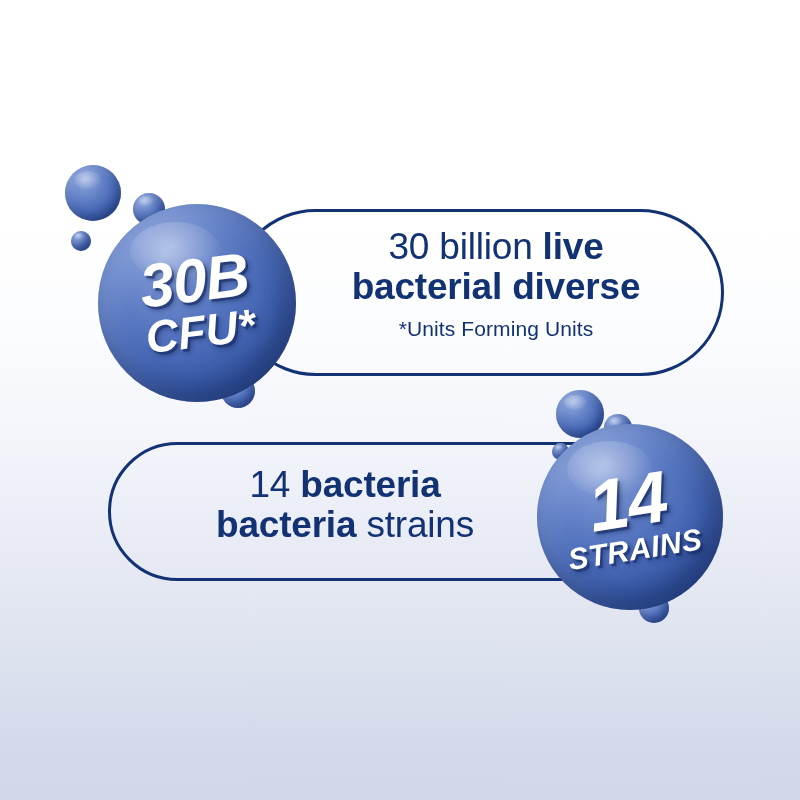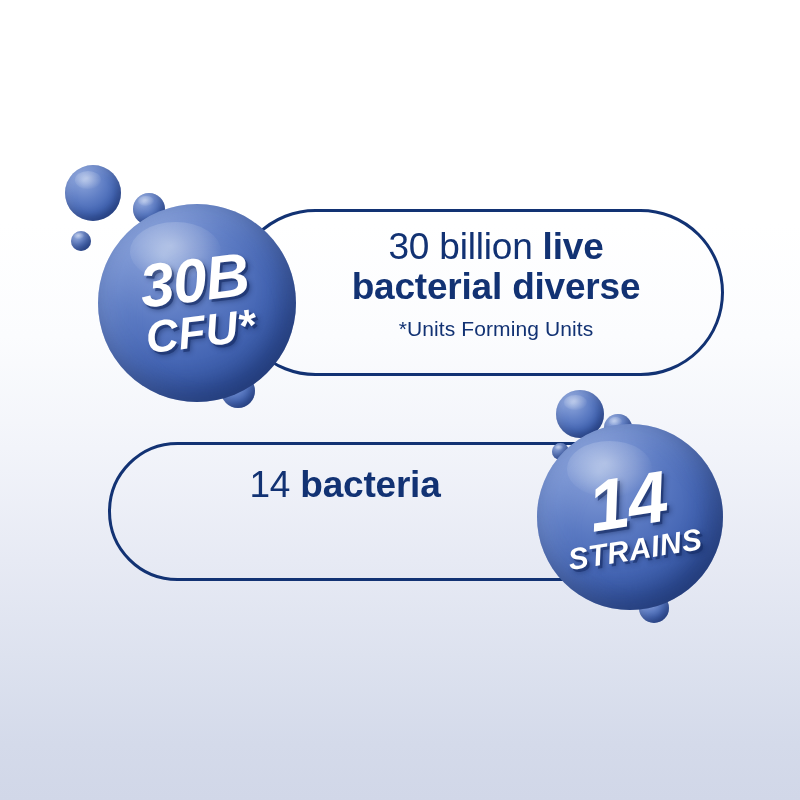--- a/index.html
+++ b/index.html
@@ -231,20 +231,21 @@
     <div class="sphere-label" id="label-cfu">
       <span class="big">30B</span>
       <span class="small">CFU*</span>
     </div>
   </div>
 
   <div class="pill" id="pill-bottom"></div>
 
   <div class="pill-text" id="text-bottom">
     <span class="line"><span class="reg">14 </span><span class="bold">bacteria</span></span>
+    <span class="line"><span class="bold">bacteria</span><span class="reg"> strains</span></span>
   </div>
 
   <div class="bubble" id="bubble-b1"></div>
   <div class="bubble" id="bubble-b2"></div>
   <div class="bubble" id="bubble-b3"></div>
   <div class="bubble" id="bubble-b4"></div>
 
   <div class="sphere" id="sphere-strains">
     <div class="sphere-label" id="label-strains">
       <span class="big">14</span>

